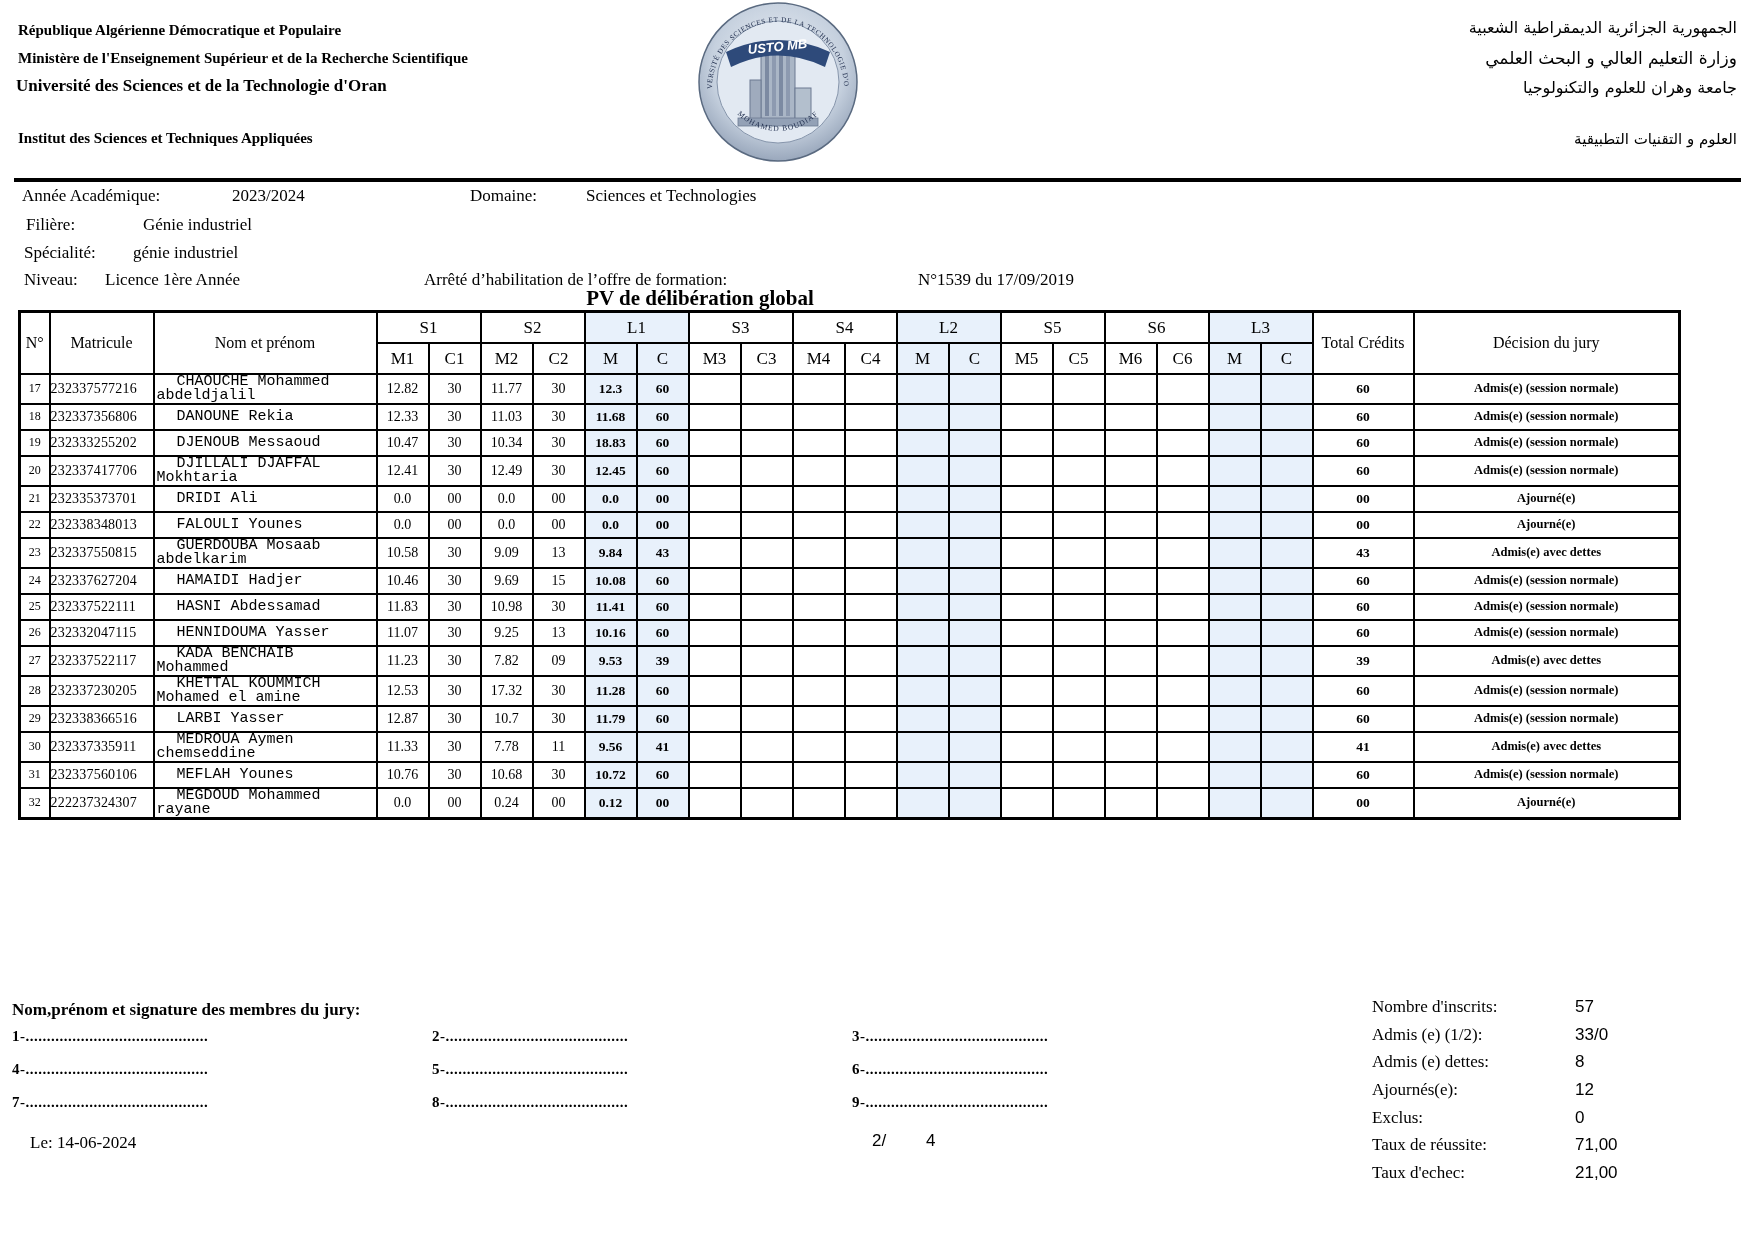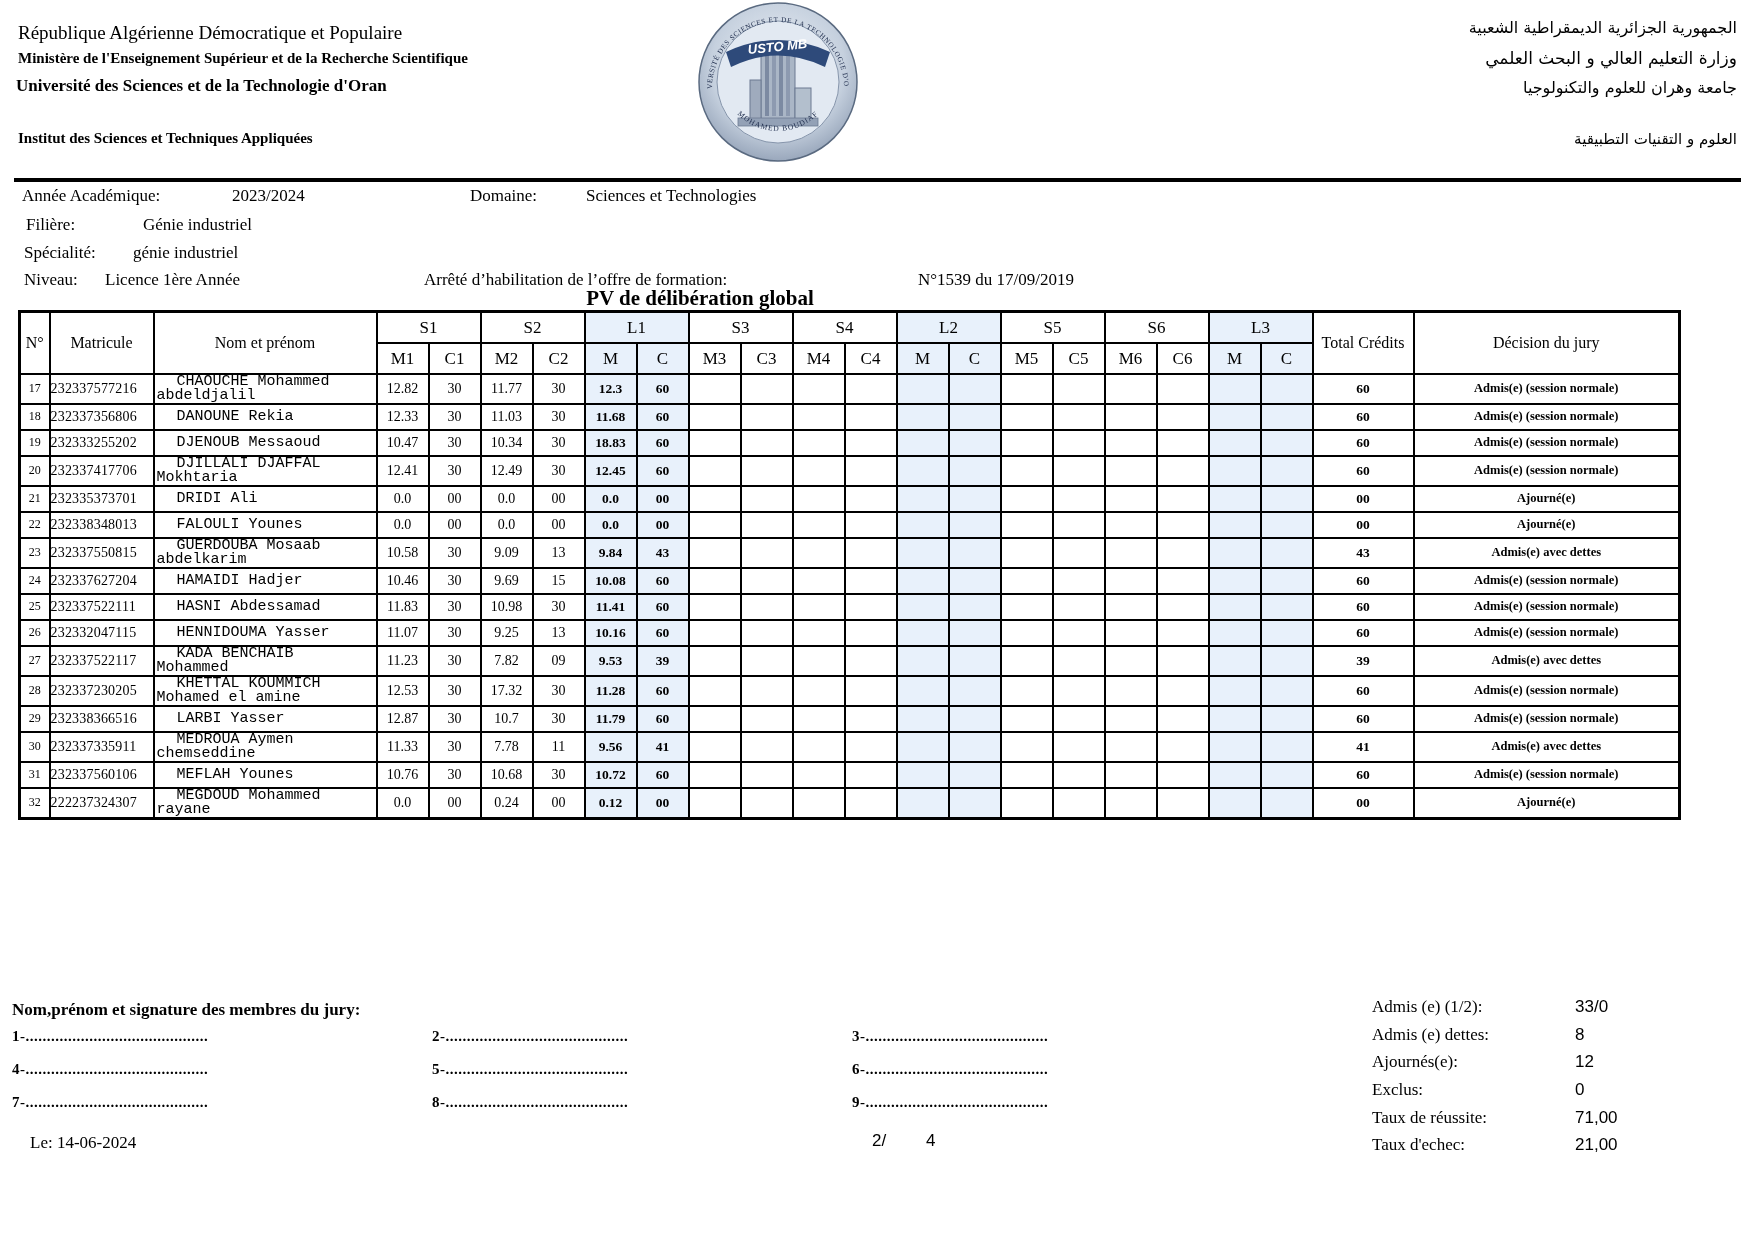--- a/index.html
+++ b/index.html
@@ -6,21 +6,21 @@
   * { box-sizing: border-box; margin: 0; padding: 0; }
   html,body { background:#fff; }
   .page { position:relative; width:1755px; height:1240px; background:#fff; color:#000;
           font-family:"Liberation Serif", serif; overflow:hidden; }
   .abs { position:absolute; }
   .b   { font-weight:bold; }
   .sans{ font-family:"Liberation Sans", sans-serif; }
   .rtl { direction:rtl; text-align:right; font-family:"DejaVu Sans", sans-serif; }
 
   
-  .hdr-fr1 { left:18px;  top:22px;  font-size:19px; font-weight:normal; }
+  .hdr-fr1 { left:18px;  top:22px;  font-size:15px; font-weight:bold; }
   .hdr-fr2 { left:18px;  top:50px;  font-size:15px; font-weight:bold; }
   .hdr-fr3 { left:16px;  top:76px;  font-size:17px; font-weight:bold; }
   .hdr-fr4 { left:18px;  top:130px; font-size:15px; font-weight:bold; }
   .hdr-ar1 { right:18px; top:18px;  font-size:16px; }
   .hdr-ar2 { right:18px; top:48px;  font-size:17px; }
   .hdr-ar3 { right:18px; top:78px;  font-size:16px; }
   .hdr-ar4 { right:18px; top:130px; font-size:15px; }
   .logo    { left:696px; top:2px; }
   .divider { left:14px; top:178px; width:1727px; height:4px; background:#000; }
 
@@ -609,20 +609,24 @@
         <div class="jury-cell">7-...........................................</div>
         <div class="jury-cell">8-...........................................</div>
         <div class="jury-cell">9-...........................................</div>
       </div>
     </div>
   <div class="abs date">Le: 14-06-2024</div>
   <div class="abs pg-cur sans">2/</div>
   <div class="abs pg-tot sans">4</div>
   <div class="abs stats">
       <div class="stat-row">
+        <div class="stat-lbl">Nombre d'inscrits:</div>
+        <div class="stat-val">57</div>
+      </div>
+      <div class="stat-row">
         <div class="stat-lbl">Admis (e) (1/2):</div>
         <div class="stat-val">33/0</div>
       </div>
       <div class="stat-row">
         <div class="stat-lbl">Admis (e) dettes:</div>
         <div class="stat-val">8</div>
       </div>
       <div class="stat-row">
         <div class="stat-lbl">Ajournés(e):</div>
         <div class="stat-val">12</div>

